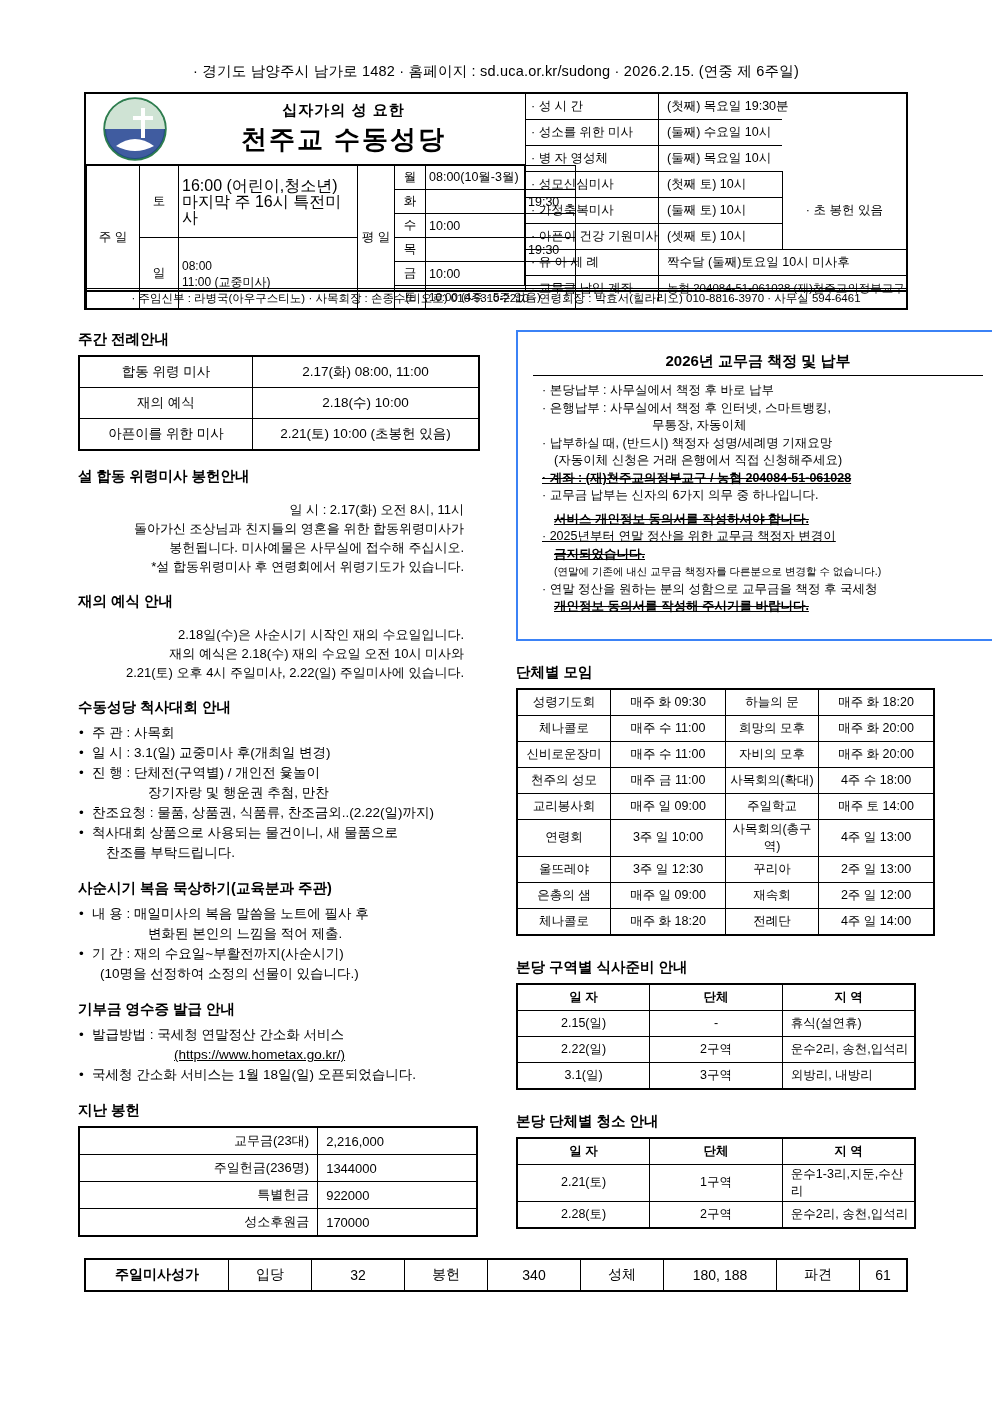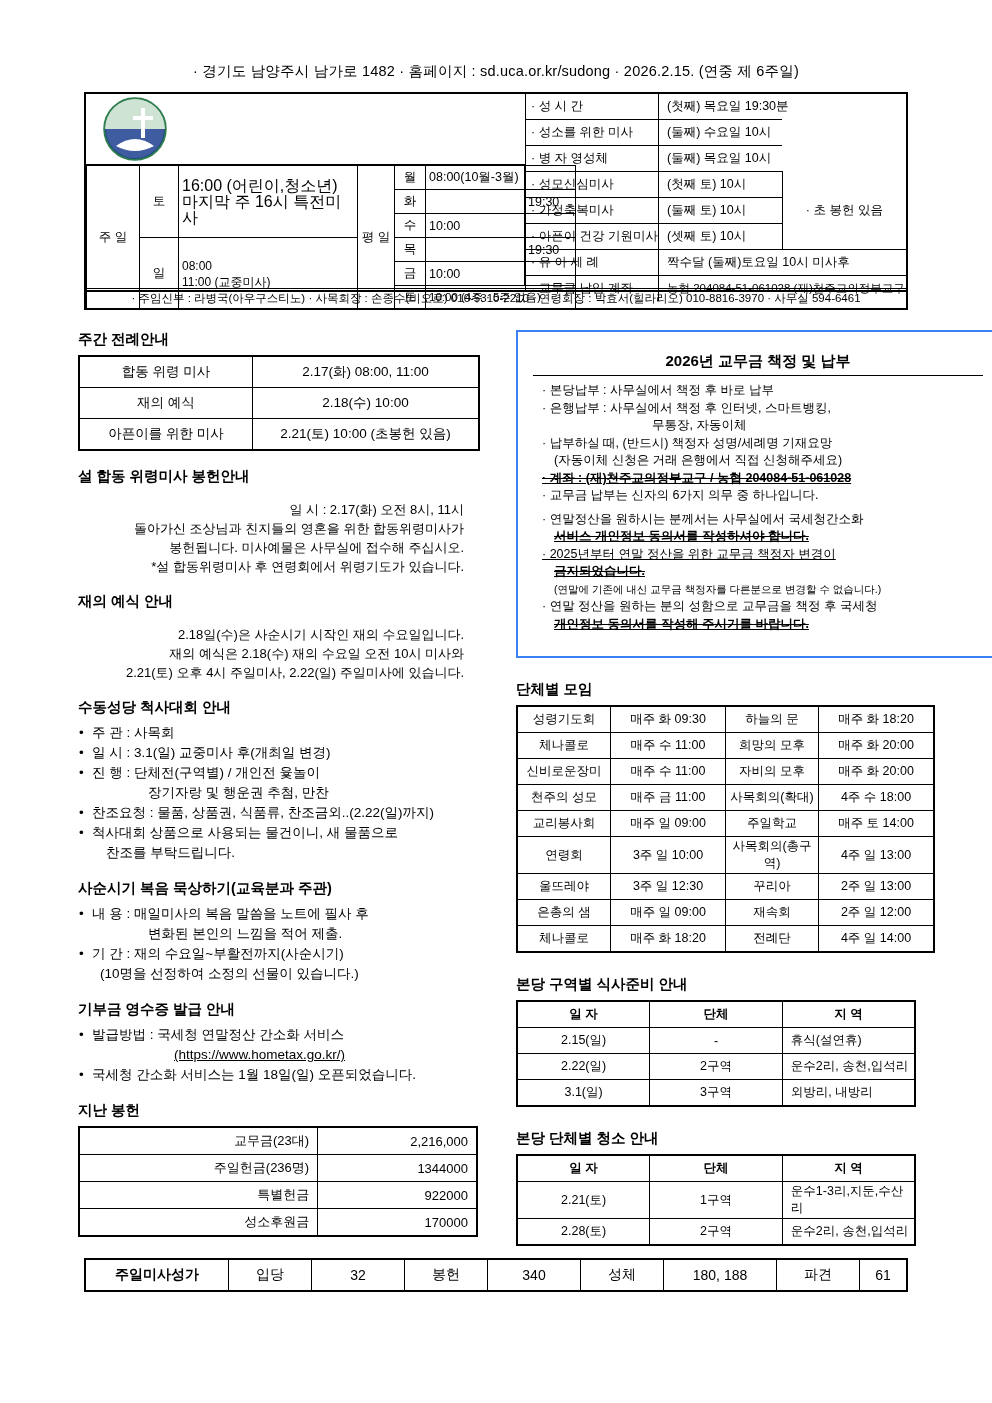--- a/index.html
+++ b/index.html
@@ -67,21 +67,21 @@
 
   
   .weekly{width:402px;border:2px solid #000;border-collapse:collapse;font-size:13.5px;}
   .weekly td{border:1px solid #000;padding:3px 6px;height:24px;text-align:center;}
   .weekly td.l{width:160px;}
 
   
   .offer{width:400px;border:2px solid #000;border-collapse:collapse;font-size:13px;}
   .offer td{border:1px solid #000;height:22px;padding:2px 8px;}
   .offer td.k{text-align:right;}
-  .offer td.v{text-align:right;}
+  .offer td.v{}
 
   
   .noticebox{border:2px solid #3b82f6;padding:15px;width:484px;box-sizing:border-box;}
   .noticebox .hd{text-align:center;font-weight:bold;font-size:15px;padding:5px 0 4px;border-bottom:1px solid #000;}
   .noticebox .bd{padding:6px 9px 8px;font-size:12.5px;line-height:17.5px;}
   .u{text-decoration:underline;}
   .strike-b{font-weight:bold;text-decoration:underline;}
 
   
   .groups{width:400px;border:2px solid #000;border-collapse:collapse;font-size:12.5px;table-layout:fixed;}
@@ -123,20 +123,24 @@
             <svg width="78" height="70" viewBox="0 0 78 70">
               <circle cx="39" cy="35" r="30" fill="#ffffff" stroke="#2e7d4f" stroke-width="2"></circle>
               <path d="M9 35 A30 30 0 0 1 69 35 Z" fill="#cfe3d4"></path>
               <path d="M9 35 A30 30 0 0 0 69 35 Z" fill="#1f3f8f" opacity="0.85"></path>
               <path d="M20 52 q19 -14 38 0 q-19 10 -38 0z" fill="#ffffff"></path>
               <rect x="45" y="14" width="4" height="30" fill="#ffffff"></rect>
               <rect x="37" y="22" width="20" height="4" fill="#ffffff"></rect>
               <circle cx="39" cy="35" r="31" fill="none" stroke="#2e7d4f" stroke-width="1.5"></circle>
             </svg>
           </div>
+          <div class="title-text">
+            <div class="title-sm">십자가의 성 요한</div>
+            <div class="title-lg">천주교 수동성당</div>
+          </div>
         </div>
 
         <table class="mass">
           <tbody>
               <tr>
             <td class="c-center" rowspan="6" style="width:46px;">주 일</td>
             <td class="c-center" rowspan="3" style="width:32px;">토</td>
             <td rowspan="3" style="width:172px;font-size:16px;line-height:16px;">
               <span>16:00 (어린이,청소년)</span><br>
               <span>마지막 주 16시 특전미사</span>
@@ -327,21 +331,20 @@
       <div class="hd">2026년 교무금 책정 및 납부</div>
       <div class="bd">
         <div>· 본당납부 : 사무실에서 책정 후 바로 납부</div>
         <div>· 은행납부 : 사무실에서 책정 후 인터넷, 스마트뱅킹,</div>
         <div style="padding-left:110px;">무통장, 자동이체</div>
         <div>· 납부하실 때, (반드시) 책정자 성명/세례명 기재요망</div>
         <div style="padding-left:12px;">(자동이체 신청은 거래 은행에서 직접 신청해주세요)</div>
         <div><span class="strike-b" style="text-decoration:line-through underline;">· 계좌 : (재)천주교의정부교구 / 농협 204084-51-061028</span></div>
         <div>· 교무금 납부는 신자의 6가지 의무 중 하나입니다.</div>
         <div style="height:6px;"></div>
-        <div>· 연말정산을 원하시는 분께서는 사무실에서 국세청간소화</div>
         <div style="padding-left:12px;"><span class="strike-b" style="text-decoration:line-through underline;">서비스 개인정보 동의서를 작성하셔야 합니다.</span></div>
         <div><span class="u">· 2025년부터 연말 정산을 위한 교무금 책정자 변경이</span></div>
         <div style="padding-left:12px;"><span class="strike-b" style="text-decoration:line-through underline;">금지되었습니다.</span></div>
         <div style="font-size:10.5px;padding-left:12px;">(연말에 기존에 내신 교무금 책정자를 다른분으로 변경할 수 없습니다.)</div>
         <div>· 연말 정산을 원하는 분의 성함으로 교무금을 책정 후 국세청</div>
         <div style="padding-left:12px;"><span class="strike-b" style="text-decoration:line-through underline;">개인정보 동의서를 작성해 주시기를 바랍니다.</span></div>
       </div>
     </div>
 
     <div class="blk">

